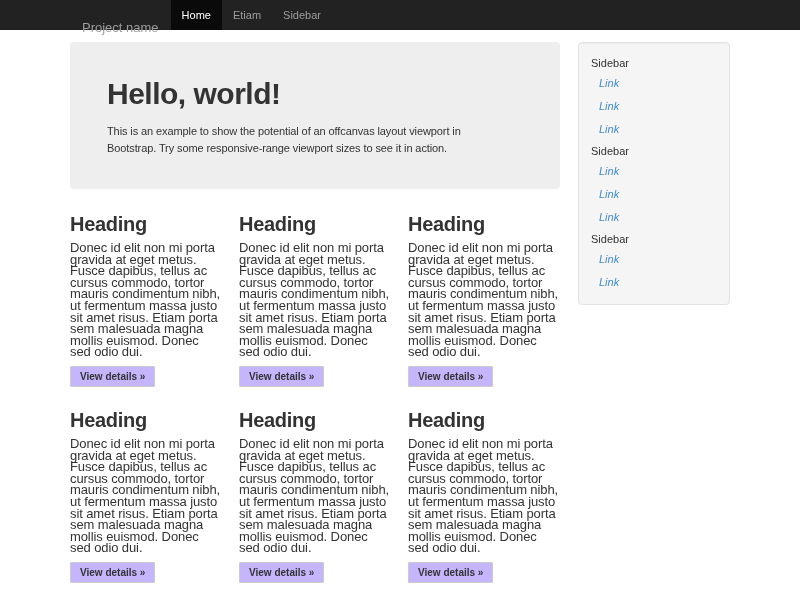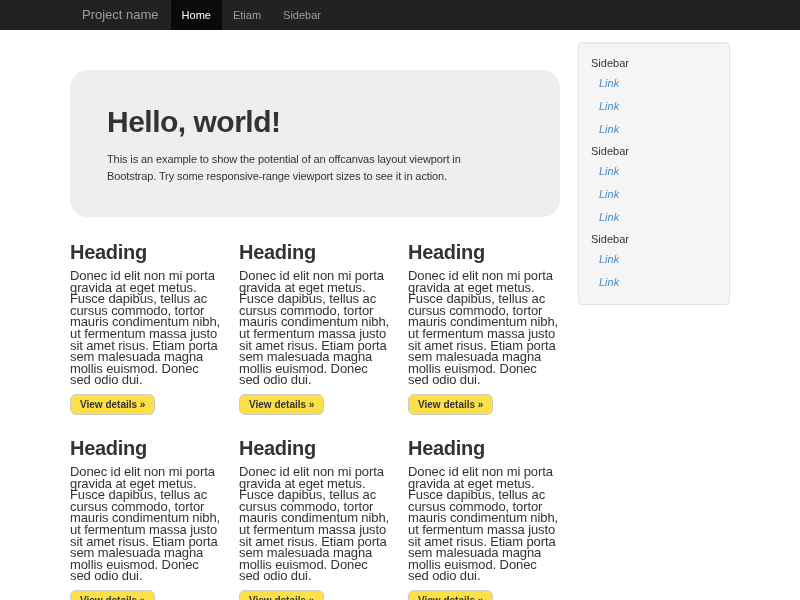--- a/index.html
+++ b/index.html
@@ -22,39 +22,39 @@
     width:800px;height:600px;overflow:hidden;background:#ffffff;
     font-family:"Liberation Sans","DejaVu Sans",sans-serif;color:var(--text);
     -webkit-font-smoothing:antialiased;
   }
   .container{width:660px;margin:0 auto;}
 
   
   .navbar{height:30px;background:var(--navbar-bg);}
   .navbar .container{display:flex;align-items:stretch;height:30px;}
   .brand{
-    color:var(--navbar-fg);font-size:13px;line-height:30px;padding:0 12px;
+    color:var(--navbar-fg);font-size:13px;line-height:30px;padding:13px 12px;
     text-decoration:none;display:block;
   }
   ul.nav{display:flex;list-style:none;margin:0;padding:0;}
   ul.nav a{
     display:block;color:var(--navbar-fg);font-size:11px;line-height:30px;
     padding:0 11px;text-decoration:none;
   }
   ul.nav li.active a{background:var(--navbar-active-bg);color:var(--navbar-active-fg);}
 
   
   .page-row{display:flex;margin-top:12px;}
   .main-col{width:490px;}
   .side-col{width:152px;margin-left:18px;}
 
   
   .jumbotron{
-    background:var(--jumbotron-bg);border-radius:18px;
-    padding:36px 37px 32px;margin-bottom:16px;margin-top:28px;
+    background:var(--jumbotron-bg);border-radius:4px;
+    padding:36px 37px 32px;margin-bottom:16px;
   }
   .jumbotron h1{
     margin:0;font-size:30px;line-height:32px;font-weight:bold;
     color:var(--text);letter-spacing:-0.5px;
   }
   .jumbotron p{
     margin:13px 0 0;font-size:11px;line-height:17px;color:var(--text);
     max-width:395px;letter-spacing:-0.1px;
   }
 
@@ -65,22 +65,22 @@
   .card h2{
     margin:8px 0 0;font-size:20px;line-height:22px;font-weight:bold;
     color:var(--text);letter-spacing:-0.3px;
   }
   .card p{
     margin:7px 0 8px;font-size:13px;line-height:11.6px;color:var(--text);
     letter-spacing:-0.1px;
   }
   .btn{
     display:inline-block;padding:4px 9px;font-size:10px;font-weight:bold;
-    color:var(--text);background:#fde047;border:1px solid var(--btn-border);
-    border-radius:6px;text-decoration:none;cursor:pointer;
+    color:var(--text);background:#c4b5fd;border:1px solid var(--btn-border);
+    border-radius:1px;text-decoration:none;cursor:pointer;
     font-family:"Liberation Sans","DejaVu Sans",sans-serif;
   }
 
   
   .well{
     background:var(--panel-bg);border:1px solid var(--panel-border);
     border-radius:4px;padding:10px 12px;box-shadow:inset 0 1px 1px rgba(0,0,0,0.04);
   }
   .sidebar-group .group-heading{
     font-size:11px;color:var(--text);padding:4px 0 2px;line-height:13px;

